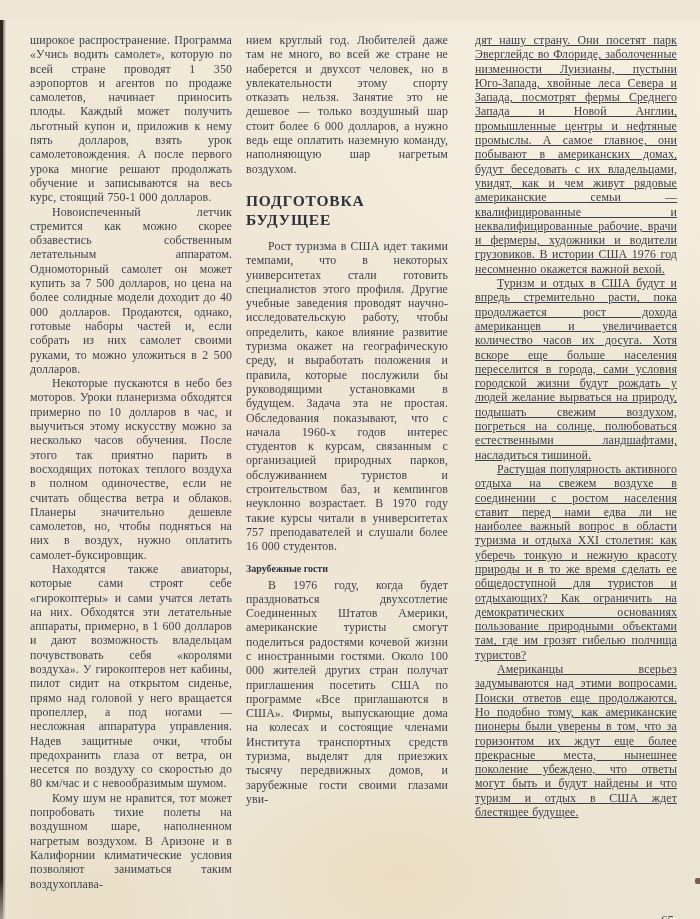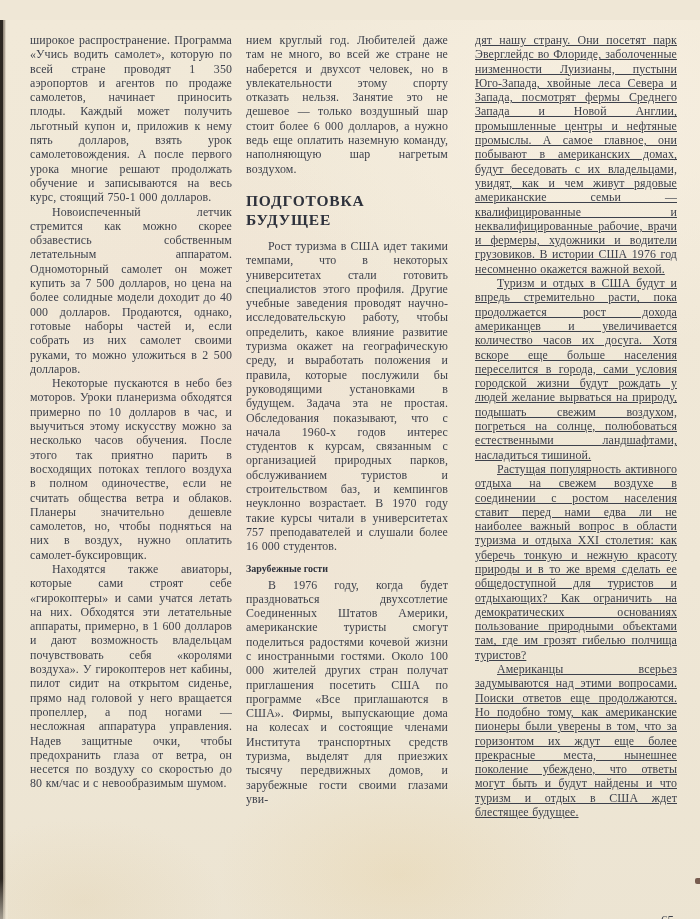--- a/index.html
+++ b/index.html
@@ -76,20 +76,21 @@
 </head>
 <body>
 
 <div class="page">
 
   <div class="col col-1">
     <p class="cont">широкое распространение. Программа «Учись водить самолет», которую по всей стране проводят 1 350 аэропортов и агентов по продаже самолетов, начинает приносить плоды. Каждый может получить льготный купон и, приложив к нему пять долларов, взять урок самолетовождения. А после первого урока многие решают продолжать обучение и записываются на весь курс, стоящий 750-1 000 долларов.</p>
     <p>Новоиспеченный летчик стремится как можно скорее обзавестись собственным летательным аппаратом. Одномоторный самолет он может купить за 7 500 долларов, но цена на более солидные модели доходит до 40 000 долларов. Продаются, однако, готовые наборы частей и, если собрать из них самолет своими руками, то можно уложиться в 2 500 долларов.</p>
     <p>Некоторые пускаются в небо без моторов. Уроки планеризма обходятся примерно по 10 долларов в час, и выучиться этому искусству можно за несколько часов обучения. После этого так приятно парить в восходящих потоках теплого воздуха в полном одиночестве, если не считать общества ветра и облаков. Планеры значительно дешевле самолетов, но, чтобы подняться на них в воздух, нужно оплатить самолет-буксировщик.</p>
     <p>Находятся также авиаторы, которые сами строят себе «гирокоптеры» и сами учатся летать на них. Обходятся эти летательные аппараты, примерно, в 1 600 долларов и дают возможность владельцам почувствовать себя «королями воздуха». У гирокоптеров нет кабины, пилот сидит на открытом сиденье, прямо над головой у него вращается пропеллер, а под ногами — несложная аппаратура управления. Надев защитные очки, чтобы предохранить глаза от ветра, он несется по воздуху со скоростью до 80 км/час и с невообразимым шумом.</p>
+    <p>Кому шум не нравится, тот может попробовать тихие полеты на воздушном шаре, наполненном нагретым воздухом. В Аризоне и в Калифорнии климатические условия позволяют заниматься таким воздухоплава-</p>
   </div>
 
   <div class="col col-2">
     <p class="cont">нием круглый год. Любителей даже там не много, во всей же стране не наберется и двухсот человек, но в увлекательности этому спорту отказать нельзя. Занятие это не дешевое — только воздушный шар стоит более 6 000 долларов, а нужно ведь еще оплатить наземную команду, наполняющую шар нагретым воздухом.</p>
     <h2 class="section">ПОДГОТОВКА БУДУЩЕЕ</h2>
     <p>Рост туризма в США идет такими темпами, что в некоторых университетах стали готовить специалистов этого профиля. Другие учебные заведения проводят научно-исследовательскую работу, чтобы определить, какое влияние развитие туризма окажет на географическую среду, и выработать положения и правила, которые послужили бы руководящими установками в будущем. Задача эта не простая. Обследования показывают, что с начала 1960-х годов интерес студентов к курсам, связанным с организацией природных парков, обслуживанием туристов и строительством баз, и кемпингов неуклонно возрастает. В 1970 году такие курсы читали в университетах 757 преподавателей и слушали более 16 000 студентов.</p>
     <h3 class="subsection">Зарубежные гости</h3>
     <p>В 1976 году, когда будет праздноваться двухсотлетие Соединенных Штатов Америки, американские туристы смогут поделиться радостями кочевой жизни с иностранными гостями. Около 100 000 жителей других стран получат приглашения посетить США по программе «Все приглашаются в США». Фирмы, выпускающие дома на колесах и состоящие членами Института транспортных средств туризма, выделят для приезжих тысячу передвижных домов, и зарубежные гости своими глазами уви-</p>
   </div>
 

